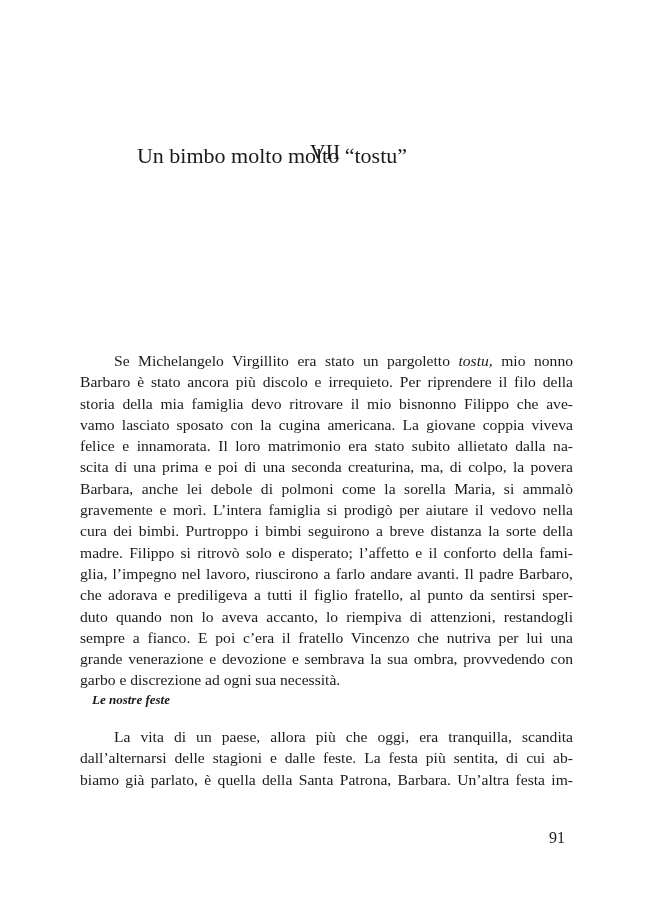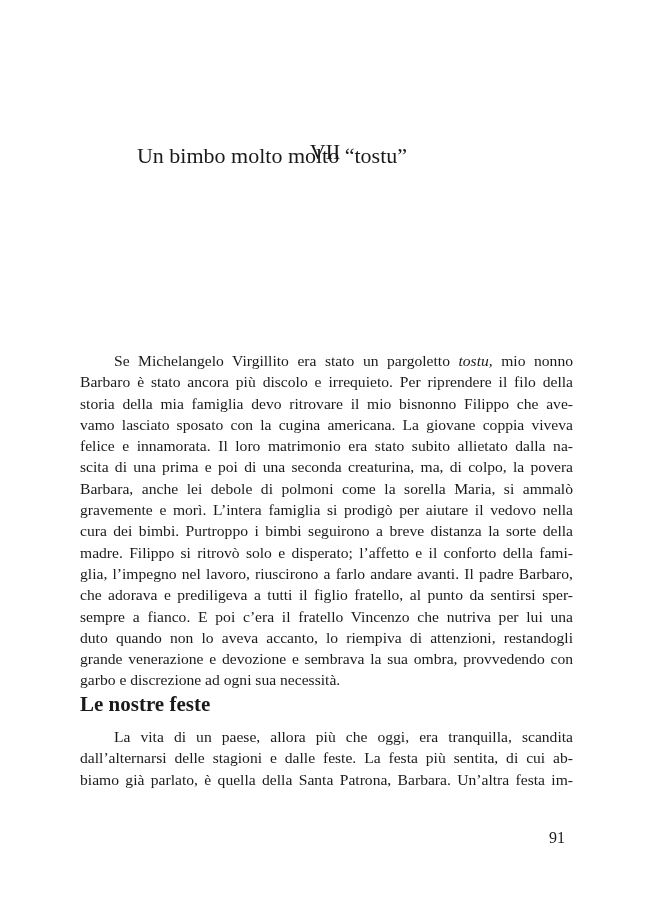--- a/index.html
+++ b/index.html
@@ -8,22 +8,22 @@
   .chapter-num { position:absolute; top:116px; left:0; width:650px; text-align:center;
          font-size:22px; line-height:26px;margin-top:23px; }
   .chapter-title { position:absolute; top:143px; left:0; width:544px; text-align:center;
          font-size:22px; line-height:26px; }
   .body { position:absolute; left:80px; width:493px; font-size:15.6px; line-height:21.3px;
           text-align:justify; }
   .p1 { top:350px; }
   .body .line { display:block; text-align:justify; text-align-last:justify; white-space:nowrap; }
   .body .line.last { text-align-last:left; }
   .indent { padding-left:34px; }
-  .section-heading { position:absolute; top:692px; left:80px; font-size:21px; font-weight:bold;
-          }
+  .section-heading { position:absolute; top:692px; left:92px; font-size:13px; font-weight:bold;
+          font-style:italic; }
   .p2 { top:726px; }
   .page-number { position:absolute; top:829px; left:549px; font-size:16px; }
 </style>
 </head>
 <body>
 
 <div class="chapter-num">VII</div>
 <div class="chapter-title">Un bimbo molto molto “tostu”</div>
 
 <div class="body p1">
@@ -32,22 +32,22 @@
   <span class="line">storia della mia famiglia devo ritrovare il mio bisnonno Filippo che ave-</span>
   <span class="line">vamo lasciato sposato con la cugina americana. La giovane coppia viveva</span>
   <span class="line">felice e innamorata. Il loro matrimonio era stato subito allietato dalla na-</span>
   <span class="line">scita di una prima e poi di una seconda creaturina, ma, di colpo, la povera</span>
   <span class="line">Barbara, anche lei debole di polmoni come la sorella Maria, si ammalò</span>
   <span class="line">gravemente e morì. L’intera famiglia si prodigò per aiutare il vedovo nella</span>
   <span class="line">cura dei bimbi. Purtroppo i bimbi seguirono a breve distanza la sorte della</span>
   <span class="line">madre. Filippo si ritrovò solo e disperato; l’affetto e il conforto della fami-</span>
   <span class="line">glia, l’impegno nel lavoro, riuscirono a farlo andare avanti. Il padre Barbaro,</span>
   <span class="line">che adorava e prediligeva a tutti il figlio fratello, al punto da sentirsi sper-</span>
+  <span class="line">duto quando non lo aveva accanto, lo riempiva di attenzioni, restandogli</span>
   <span class="line">sempre a fianco. E poi c’era il fratello Vincenzo che nutriva per lui una</span>
-  <span class="line">duto quando non lo aveva accanto, lo riempiva di attenzioni, restandogli</span>
   <span class="line">grande venerazione e devozione e sembrava la sua ombra, provvedendo con</span>
   <span class="line last">garbo e discrezione ad ogni sua necessità.</span>
 </div>
 
 <div class="section-heading">Le nostre feste</div>
 
 <div class="body p2">
   <span class="line indent">La vita di un paese, allora più che oggi, era tranquilla, scandita</span>
   <span class="line">dall’alternarsi delle stagioni e dalle feste. La festa più sentita, di cui ab-</span>
   <span class="line">biamo già parlato, è quella della Santa Patrona, Barbara. Un’altra festa im-</span>

